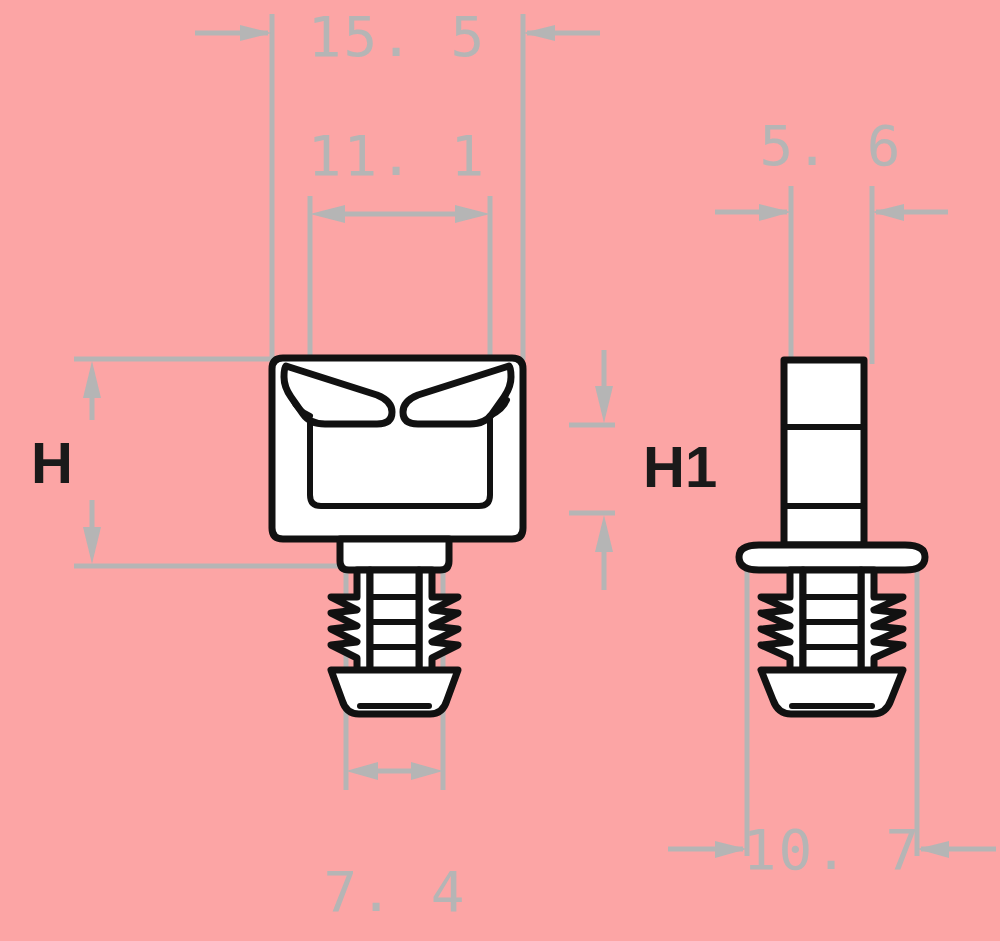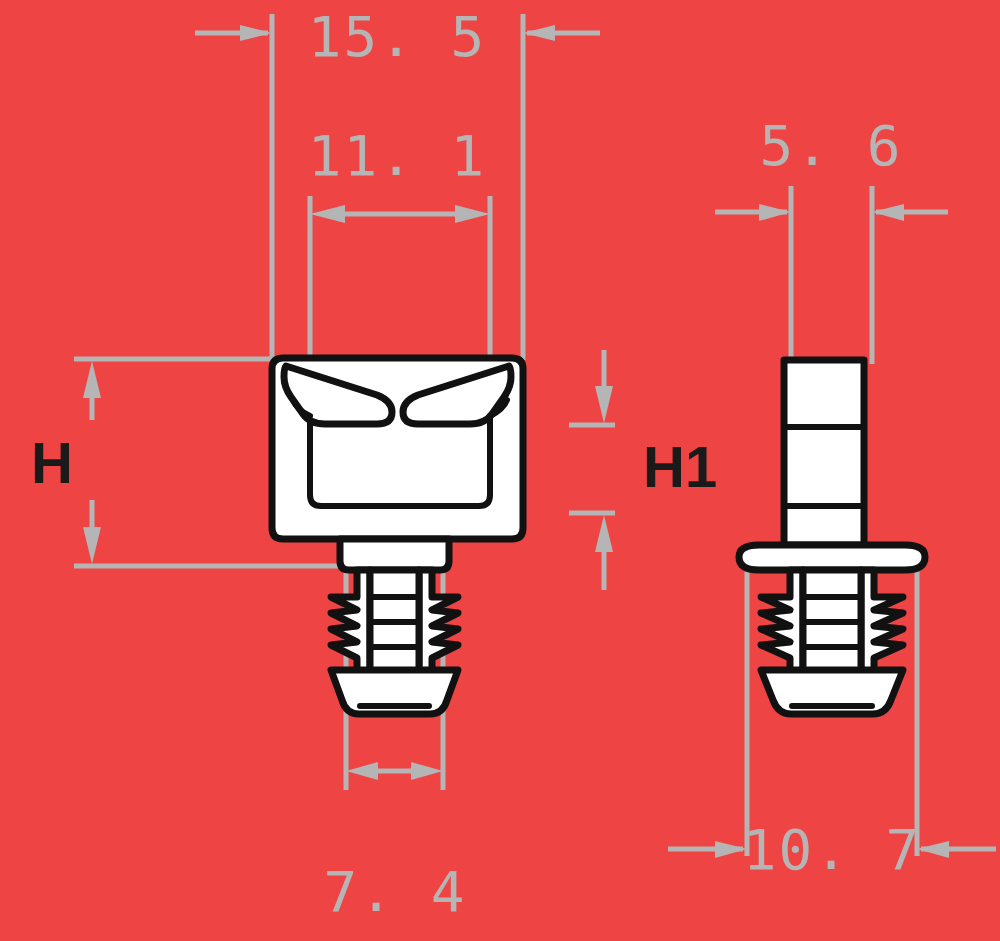--- a/index.html
+++ b/index.html
@@ -11,21 +11,21 @@
   body {
     width: 1000px;
     height: 941px;
     font-family: "Liberation Sans", sans-serif;
     overflow: hidden;
   }
   #drawing-root {
     position: relative;
     width: 1000px;
     height: 941px;
-    background: #ef4444;
+    background: #fca5a5;
   }
   #drawing-svg {
     position: absolute;
     left: 0;
     top: 0;
     width: 1000px;
     height: 941px;
     display: block;
   }
   .dim-text {

